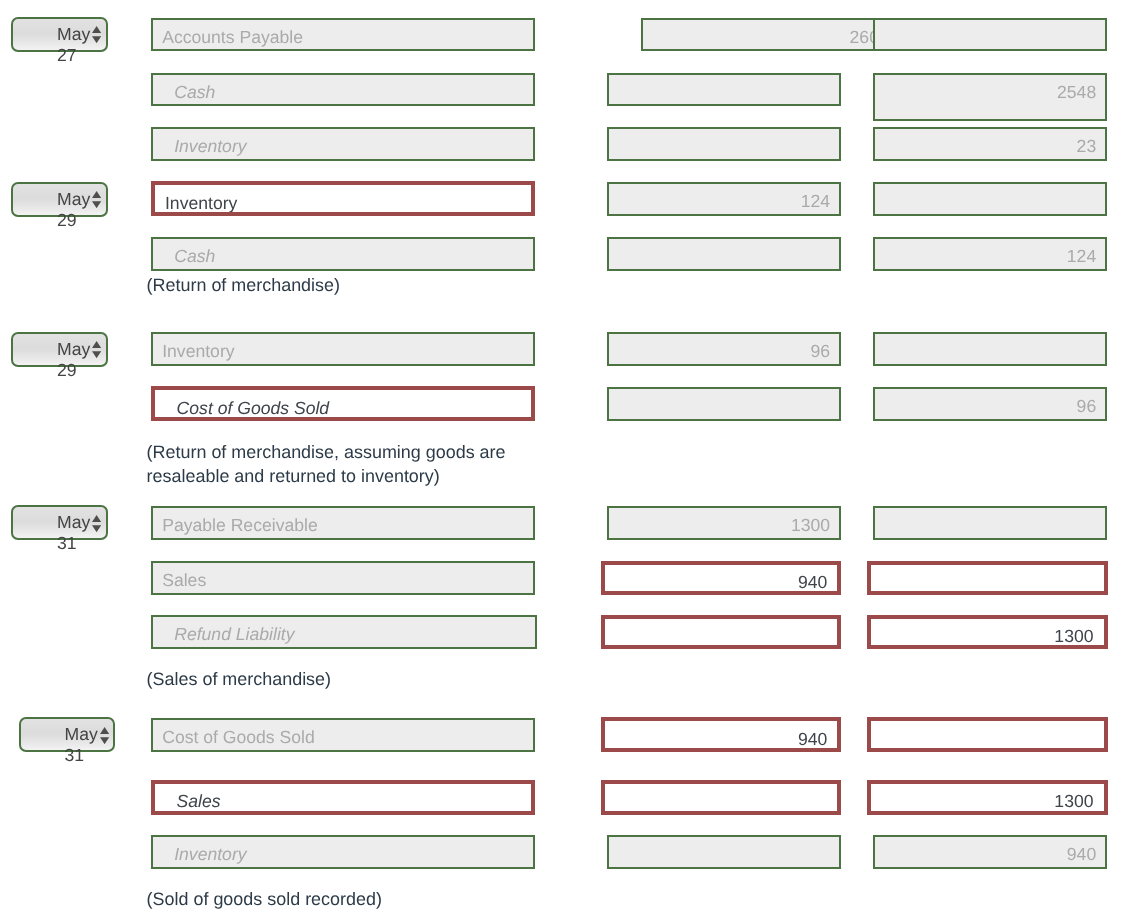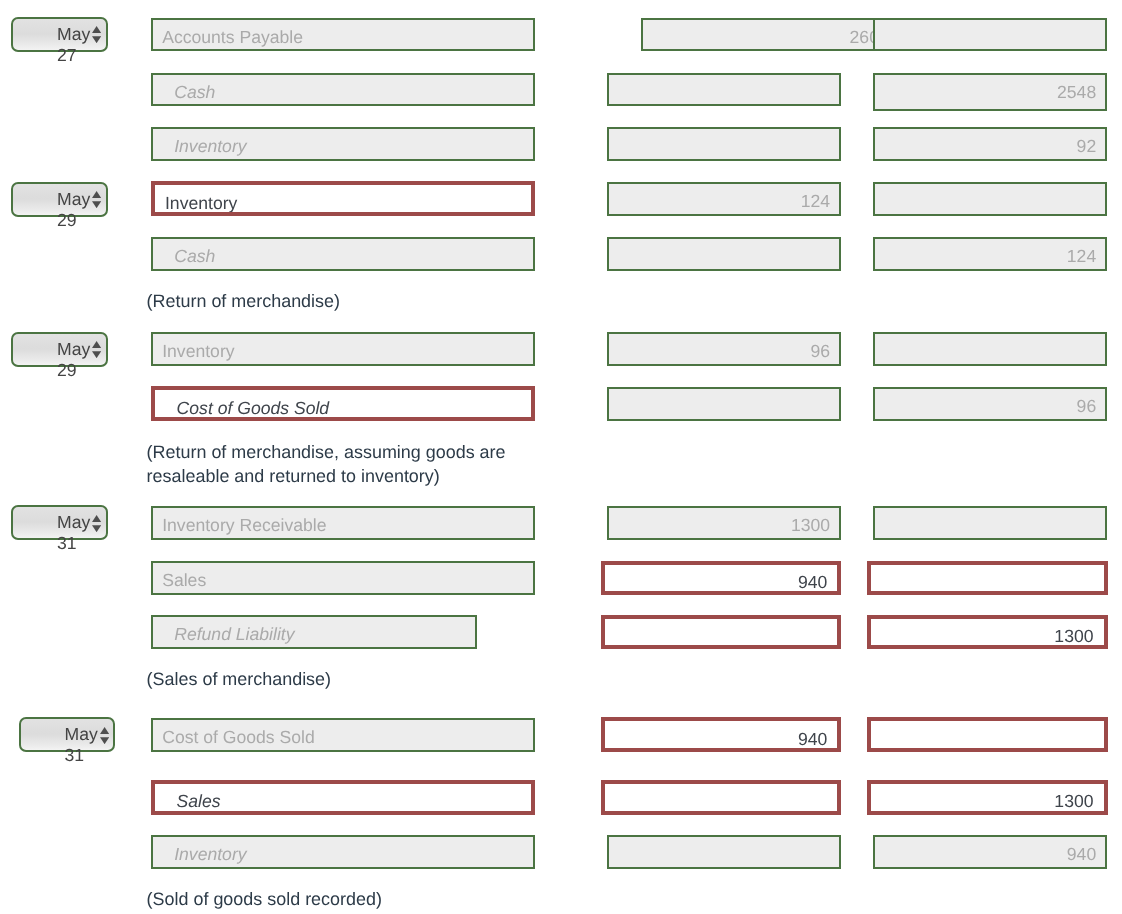--- a/index.html
+++ b/index.html
@@ -60,31 +60,31 @@
       </div>
 <div class="f amt ok" style="left:872.6px;top:17.9px;width:234.9px;height:33.6px">
         <span></span>
       </div>
 <div class="f acct ok ind" style="left:150.6px;top:72.9px;width:384.8px;height:33.6px">
         <span>Cash</span>
       </div>
 <div class="f amt ok" style="left:606.6px;top:72.9px;width:234.8px;height:33.6px">
         <span></span>
       </div>
-<div class="f amt ok" style="left:872.6px;top:72.9px;width:234.9px;height:38px">
+<div class="f amt ok" style="left:872.6px;top:72.9px;width:234.9px;height:48px">
         <span>2548</span>
       </div>
 <div class="f acct ok ind" style="left:150.6px;top:127.3px;width:384.8px;height:33.6px">
         <span>Inventory</span>
       </div>
 <div class="f amt ok" style="left:606.6px;top:127.3px;width:234.8px;height:33.6px">
         <span></span>
       </div>
 <div class="f amt ok" style="left:872.6px;top:127.3px;width:234.9px;height:33.6px">
-        <span>92</span>
+        <span>23</span>
       </div>
 </div>
 <div class="entry">
 <div class="date-select" style="left:11.4px;top:181.8px">
         <span class="v">May 29</span>
         <svg class="arrows" width="9.2" height="17.2" viewBox="0 0 92 172">
           <path d="M46 0 L92 70 L0 70 Z" fill="#4e4e4e"></path>
           <path d="M46 172 L0 102 L92 102 Z" fill="#4e4e4e"></path>
         </svg>
       </div>
@@ -99,21 +99,21 @@
       </div>
 <div class="f acct ok ind" style="left:150.6px;top:237.2px;width:384.8px;height:33.6px">
         <span>Cash</span>
       </div>
 <div class="f amt ok" style="left:606.6px;top:237.2px;width:234.8px;height:33.6px">
         <span></span>
       </div>
 <div class="f amt ok" style="left:872.6px;top:237.2px;width:234.9px;height:33.6px">
         <span>124</span>
       </div>
-<div class="desc" style="top:290.0px">(Return of merchandise)</div>
+<div class="desc" style="top:274px">(Return of merchandise)</div>
 </div>
 <div class="entry">
 <div class="date-select" style="left:11.4px;top:331.9px">
         <span class="v">May 29</span>
         <svg class="arrows" width="9.2" height="17.2" viewBox="0 0 92 172">
           <path d="M46 0 L92 70 L0 70 Z" fill="#4e4e4e"></path>
           <path d="M46 172 L0 102 L92 102 Z" fill="#4e4e4e"></path>
         </svg>
       </div>
 <div class="f acct ok" style="left:150.6px;top:332.3px;width:384.8px;height:33.6px">
@@ -138,38 +138,38 @@
 </div>
 <div class="entry">
 <div class="date-select" style="left:11.4px;top:505.4px">
         <span class="v">May 31</span>
         <svg class="arrows" width="9.2" height="17.2" viewBox="0 0 92 172">
           <path d="M46 0 L92 70 L0 70 Z" fill="#4e4e4e"></path>
           <path d="M46 172 L0 102 L92 102 Z" fill="#4e4e4e"></path>
         </svg>
       </div>
 <div class="f acct ok" style="left:150.6px;top:506.3px;width:384.8px;height:33.6px">
-        <span>Inventory Receivable</span>
+        <span>Payable Receivable</span>
       </div>
 <div class="f amt ok" style="left:606.6px;top:506.3px;width:234.8px;height:33.6px">
         <span>1300</span>
       </div>
 <div class="f amt ok" style="left:872.6px;top:506.3px;width:234.9px;height:33.6px">
         <span></span>
       </div>
 <div class="f acct ok" style="left:150.6px;top:561.3px;width:384.8px;height:33.6px">
         <span>Sales</span>
       </div>
 <div class="f amt err" style="left:600.5px;top:560.6999999999999px;width:240.9px;height:34.800000000000004px">
         <span>940</span>
       </div>
 <div class="f amt err" style="left:866.5px;top:560.6999999999999px;width:241.0px;height:34.800000000000004px">
         <span></span>
       </div>
-<div class="f acct ok ind" style="left:150.6px;top:615.3px;width:326px;height:33.6px">
+<div class="f acct ok ind" style="left:150.6px;top:615.3px;width:386px;height:33.6px">
         <span>Refund Liability</span>
       </div>
 <div class="f amt err" style="left:600.5px;top:614.6999999999999px;width:240.9px;height:34.800000000000004px">
         <span></span>
       </div>
 <div class="f amt err" style="left:866.5px;top:614.6999999999999px;width:241.0px;height:34.800000000000004px">
         <span>1300</span>
       </div>
 <div class="desc" style="top:667.7px">(Sales of merchandise)</div>
 </div>

